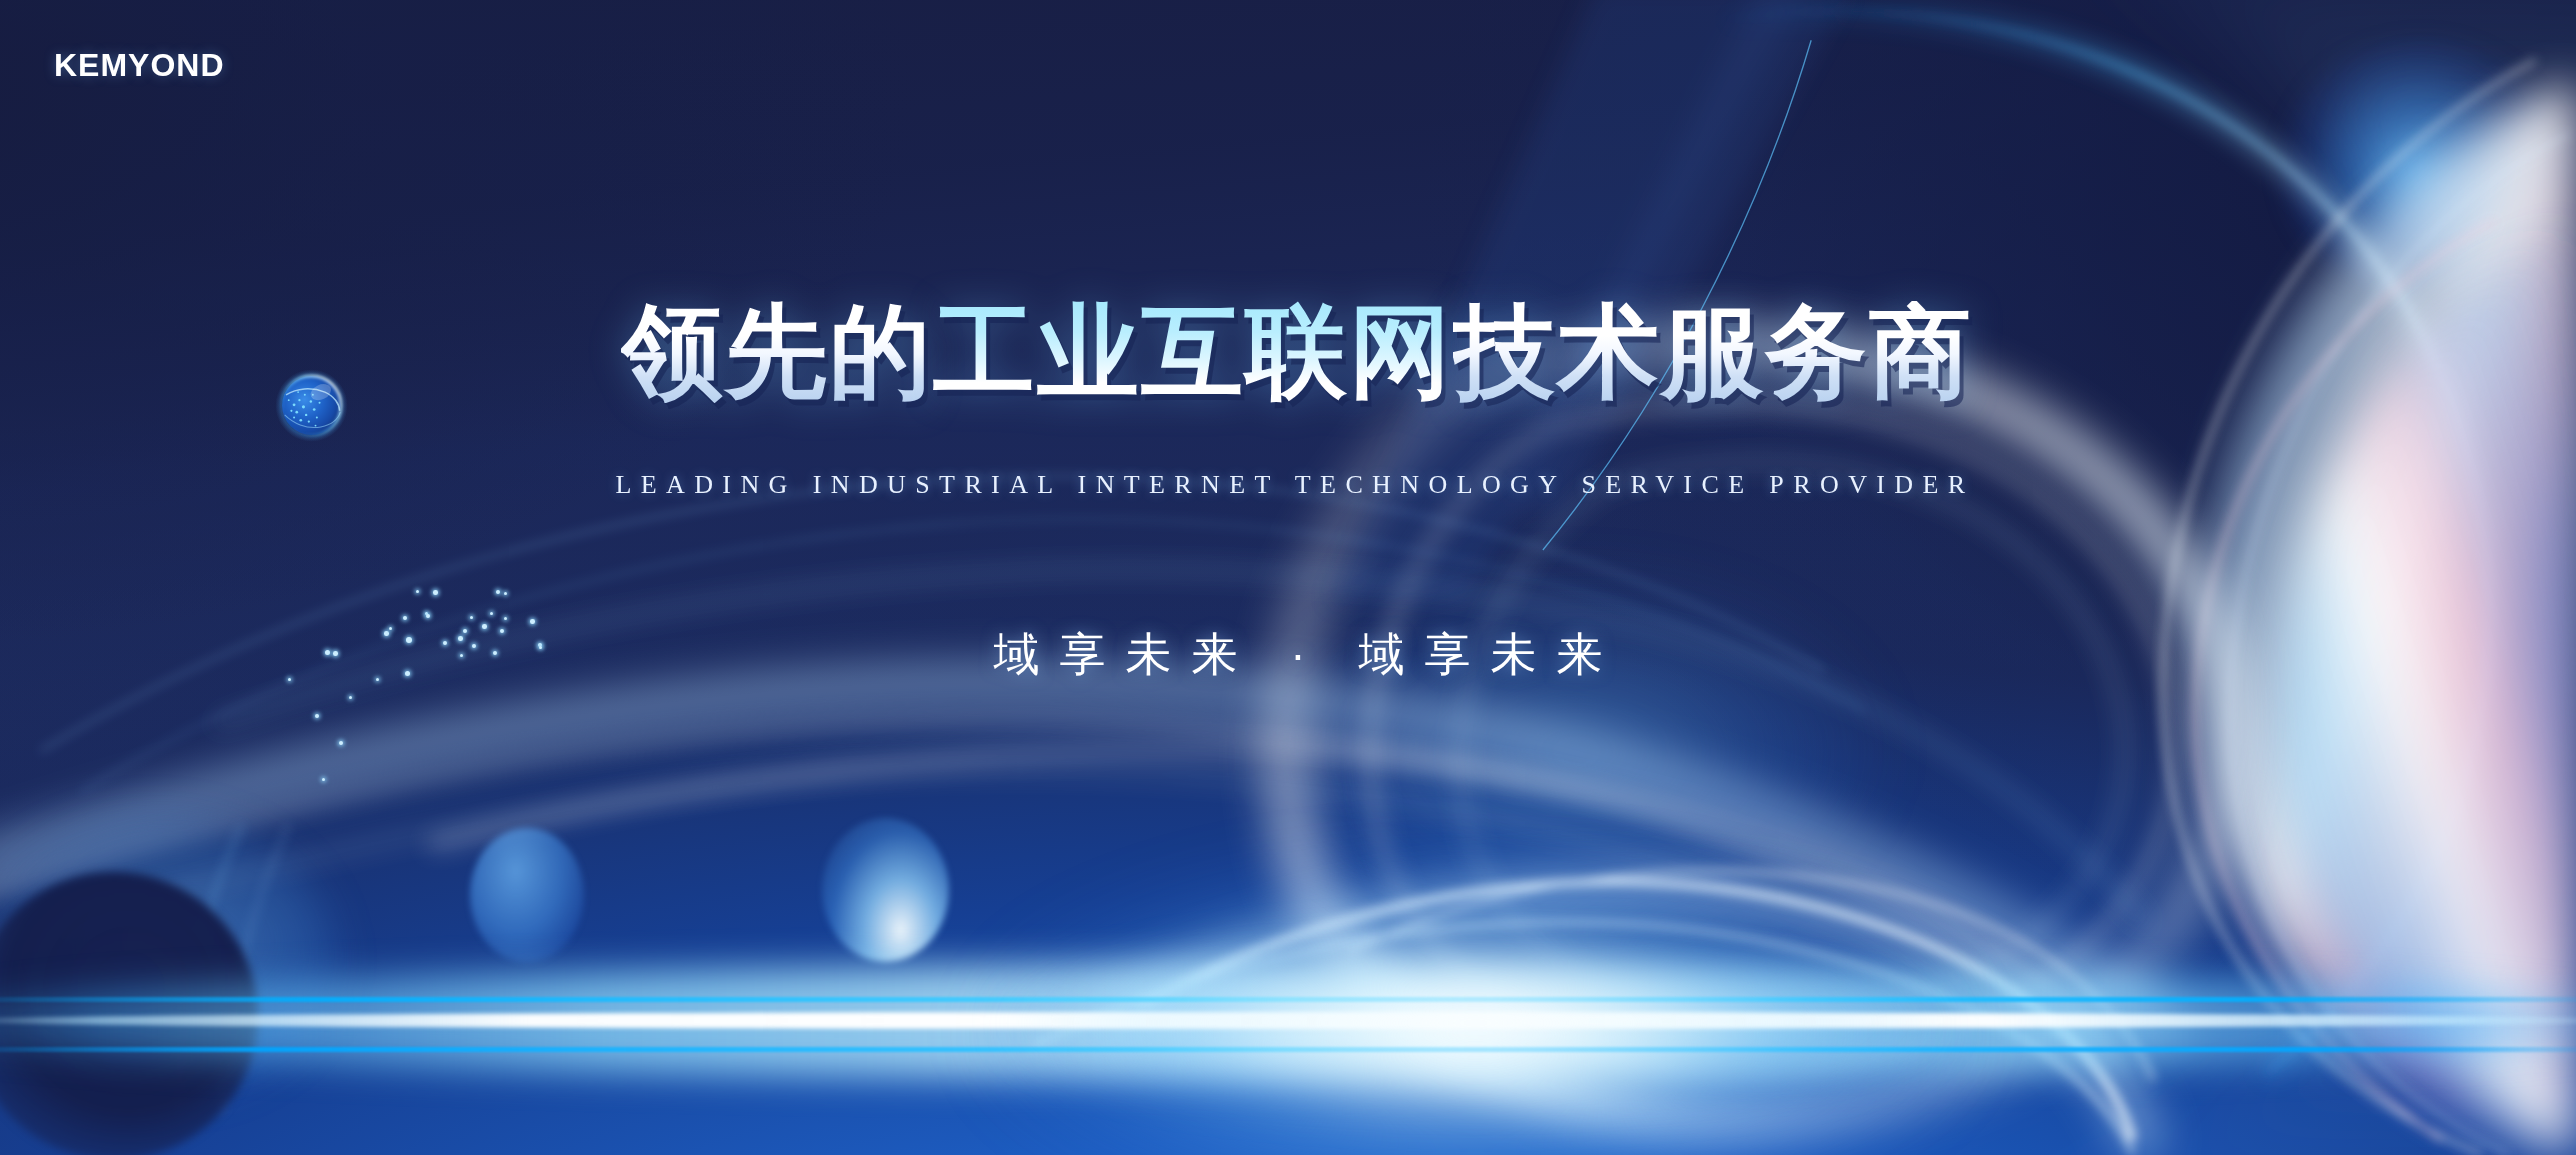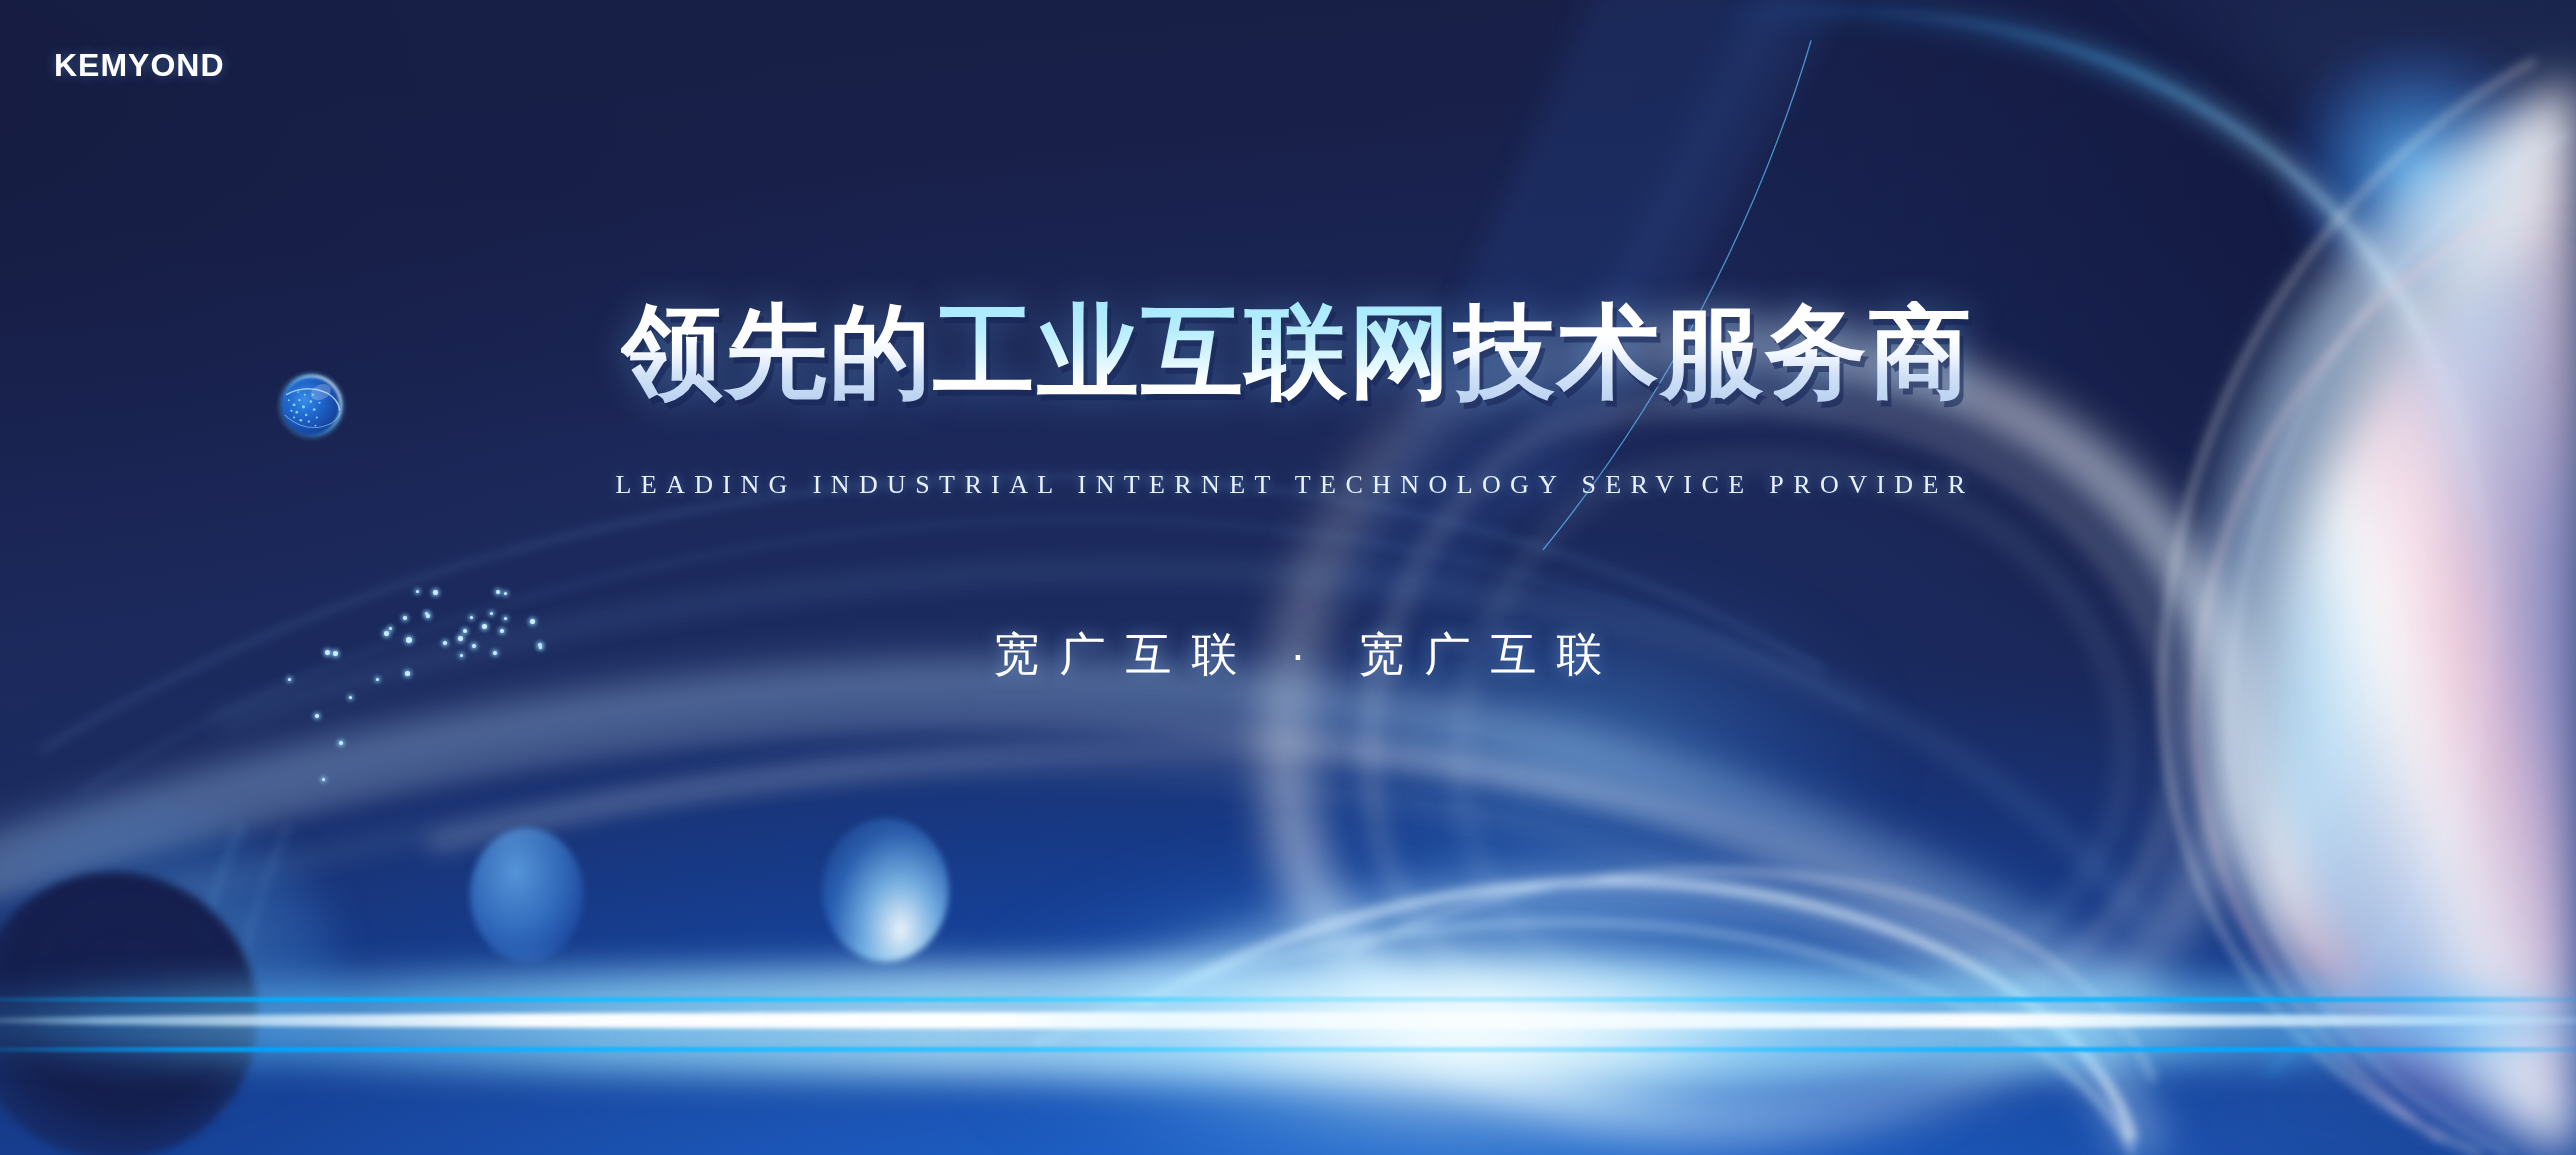--- a/index.html
+++ b/index.html
@@ -505,17 +505,17 @@
   <div class="text-layer">
 
     <div class="logo">KEMYOND</div>
 
     <div class="headline">
       <span class="hl-white">领先的</span><span class="hl-cyan">工业互联网</span><span class="hl-white">技术服务商</span>
     </div>
 
     <div class="subtitle">LEADING INDUSTRIAL INTERNET TECHNOLOGY SERVICE PROVIDER</div>
 
-    <div class="tagline">宽广互联 · 宽广互联</div>
+    <div class="tagline">域享未来 · 域享未来</div>
 
   </div>
 </div>
 
 
 </body></html>

